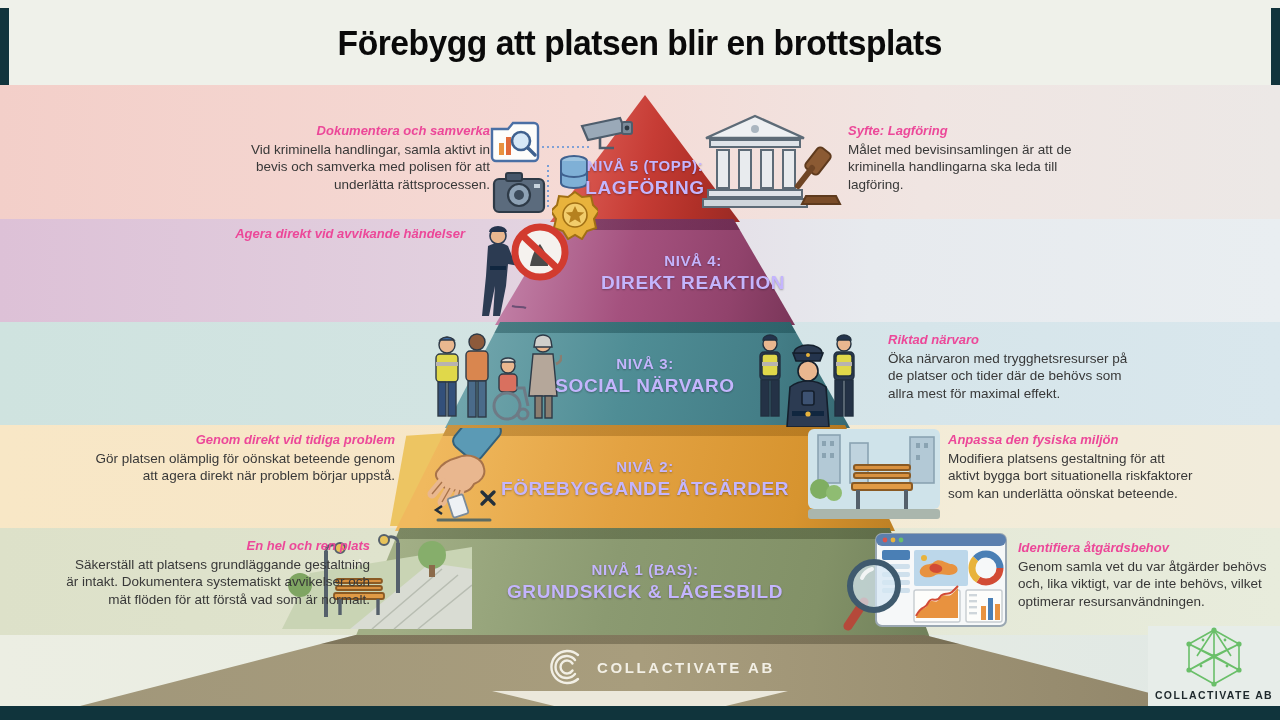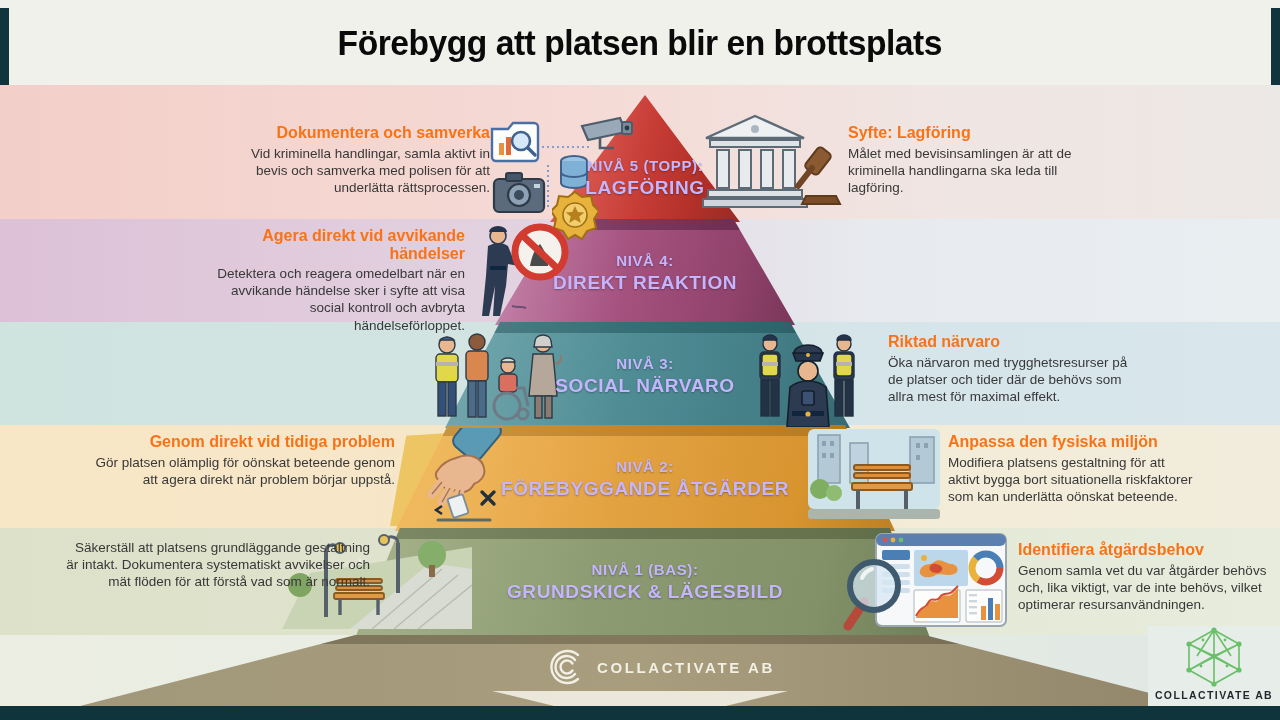--- a/index.html
+++ b/index.html
@@ -52,21 +52,21 @@
   .baseWedge { left:492px; top:691px; width:296px; height:15px; z-index:3; position:absolute;
           clip-path:polygon(0 0,100% 0,79% 100%,21% 100%); background:#ebe8db; }
 
   .pyr-label { position:absolute; left:645px; transform:translateX(-50%); z-index:4;
                color:#c4b5fd; text-align:center; font-weight:bold; white-space:nowrap;
                text-shadow:0 1px 2px rgba(0,0,0,.3); }
   .pyr-label .ln1 { font-size:15px; letter-spacing:.6px; line-height:21px; }
   .pyr-label .ln2 { font-size:19px; letter-spacing:.6px; line-height:23px; }
 
   .tb { position:absolute; z-index:4; }
-  .tb h3 { font-size:16px; font-weight:bold; color:#f97316; margin-bottom:3px; line-height:1.1; }
+  .tb h3 { font-size:13px; font-weight:bold; color:#ec4899; margin-bottom:3px; line-height:1.1;font-style:italic; }
   .tb p  { font-size:13.5px; line-height:1.27; color:#383838; }
   .tb-left  { text-align:right; }
   .tb-right { text-align:left; }
 
   .icon { position:absolute; z-index:3; }
 
   .center-logo { position:absolute; left:548px; top:648px; z-index:4; display:flex; align-items:center; gap:11px; }
   .center-logo .word { color:#f2efe5; font-size:15px; font-weight:bold; letter-spacing:2.6px; }
 
   .corner { position:absolute; left:1148px; top:626px; width:132px; height:80px; z-index:5;
@@ -100,21 +100,21 @@
   <div class="pyr pyr3"></div>
   <div class="pyr pyr2"></div>
   <div class="pyr pyr1"></div>
   <div class="pyr pyrF"></div>
   <div class="baseWedge"></div>
 
   <div class="pyr-label" style="top:155px;">
     <div class="ln1">NIVÅ 5 (TOPP):</div>
     <div class="ln2">LAGFÖRING</div>
   </div>
-  <div class="pyr-label" style="top:250px;">
+  <div class="pyr-label" style="top:250px;margin-left:48px;">
     <div class="ln1">NIVÅ 4:</div>
     <div class="ln2">DIREKT REAKTION</div>
   </div>
   <div class="pyr-label" style="top:353px;">
     <div class="ln1">NIVÅ 3:</div>
     <div class="ln2">SOCIAL NÄRVARO</div>
   </div>
   <div class="pyr-label" style="top:456px;">
     <div class="ln1">NIVÅ 2:</div>
     <div class="ln2">FÖREBYGGANDE ÅTGÄRDER</div>
@@ -127,35 +127,35 @@
   <div class="tb tb-left" style="left:235px;top:124px;width:255px;">
     <h3>Dokumentera och samverka</h3>
     <p>Vid kriminella handlingar, samla aktivt in bevis och samverka med polisen för att underlätta rättsprocessen.</p>
   </div>
   <div class="tb tb-right" style="left:848px;top:124px;width:235px;">
     <h3>Syfte: Lagföring</h3>
     <p>Målet med bevisinsamlingen är att de kriminella handlingarna ska leda till lagföring.</p>
   </div>
   <div class="tb tb-left" style="left:205px;top:227px;width:260px;">
     <h3>Agera direkt vid avvikande händelser</h3>
-    <p>Detektera och reagera omedelbart när en avvikande händelse sker i syfte att visa social kontroll och avbryta händelseförloppet.</p>
   </div>
   <div class="tb tb-right" style="left:888px;top:333px;width:255px;">
     <h3>Riktad närvaro</h3>
     <p>Öka närvaron med trygghetsresurser på de platser och tider där de behövs som allra mest för maximal effekt.</p>
   </div>
   <div class="tb tb-left" style="left:95px;top:433px;width:300px;">
     <h3>Genom direkt vid tidiga problem</h3>
     <p>Gör platsen olämplig för oönskat beteende genom att agera direkt när problem börjar uppstå.</p>
   </div>
   <div class="tb tb-right" style="left:948px;top:433px;width:250px;">
     <h3>Anpassa den fysiska miljön</h3>
     <p>Modifiera platsens gestaltning för att aktivt bygga bort situationella riskfaktorer som kan underlätta oönskat beteende.</p>
   </div>
   <div class="tb tb-left" style="left:66px;top:539px;width:304px;">
+    <h3>En hel och ren plats</h3>
     <p>Säkerställ att platsens grundläggande gestaltning är intakt. Dokumentera systematiskt avvikelser och mät flöden för att förstå vad som är normalt.</p>
   </div>
   <div class="tb tb-right" style="left:1018px;top:541px;width:250px;">
     <h3>Identifiera åtgärdsbehov</h3>
     <p>Genom samla vet du var åtgärder behövs och, lika viktigt, var de inte behövs, vilket optimerar resursanvändningen.</p>
   </div>
 
   <svg class="icon" style="left:488px;top:113px;" width="112" height="112" viewBox="0 0 112 112">
     <path d="M44 34 h58" stroke="#5b8fd6" stroke-width="1.6" stroke-dasharray="2 3" fill="none"></path>
     <path d="M60 52 v44" stroke="#5b8fd6" stroke-width="1.6" stroke-dasharray="2 3" fill="none"></path>

